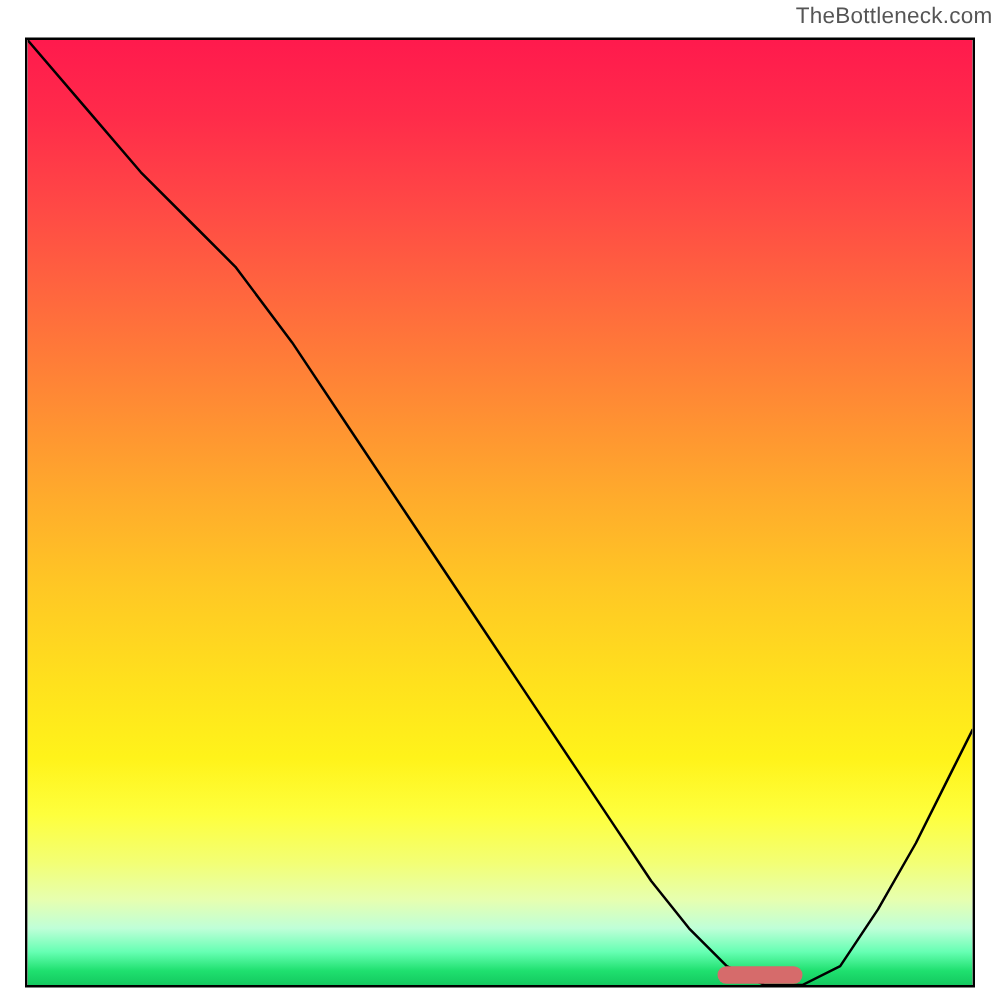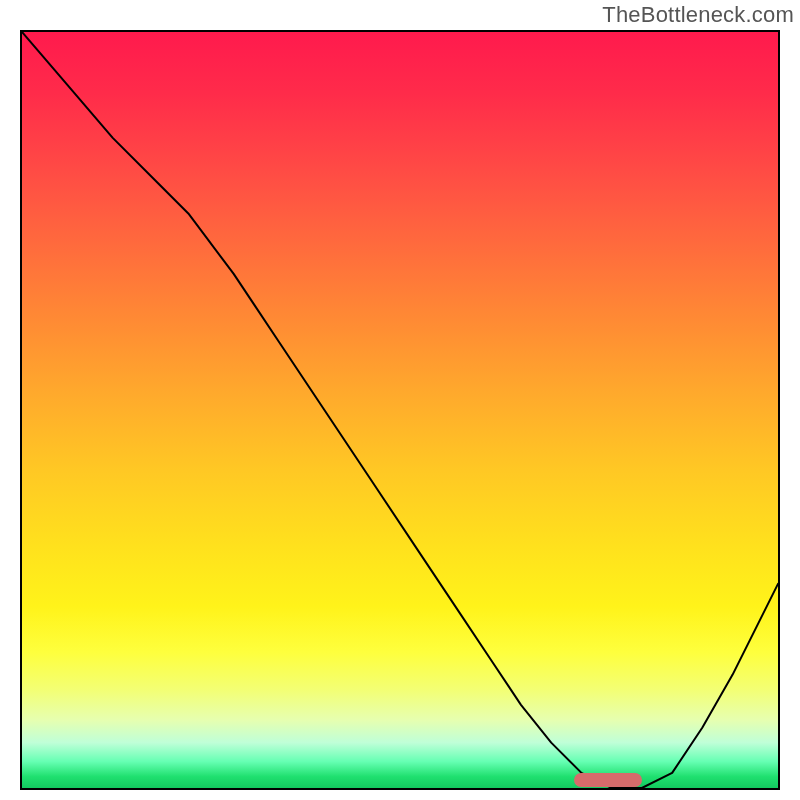--- a/index.html
+++ b/index.html
@@ -13,21 +13,21 @@
   }
   .stage {
     position: relative;
     width: 800px;
     height: 800px;
   }
   .watermark {
     position: absolute;
     top: 2px;
     right: 6px;
-    font-size: 22px;
+    font-size: 18px;
     font-weight: 500;
     color: #555555;
     letter-spacing: 0.2px;
     pointer-events: none;
     user-select: none;
   }
   .frame {
     position: absolute;
     left: 20px;
     top: 30px;

